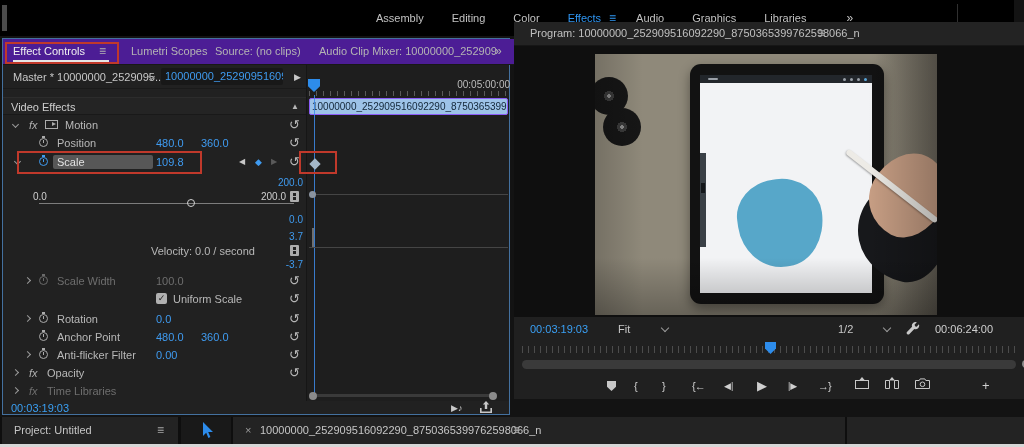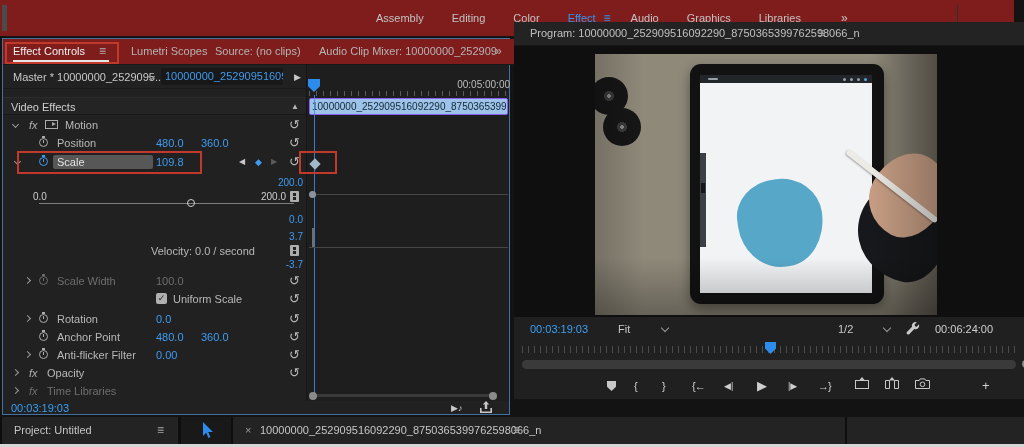--- a/index.html
+++ b/index.html
@@ -1,29 +1,29 @@
 <!DOCTYPE html>
 <html><head>
 <meta charset="utf-8">
 <style>
 *{margin:0;padding:0;box-sizing:border-box}
 html,body{background:#000}
 .screen{position:relative;width:1024px;height:447px;background:#131313;font-family:"Liberation Sans",sans-serif;overflow:hidden;color:#c2c2c2}
 
-.topbar{position:absolute;left:0;top:0;width:1014px;height:36px;background:#7f1d1d}
+.topbar{position:absolute;left:0;top:0;width:1014px;height:36px;background:#000000}
 .topbar .edge{position:absolute;left:2px;top:5px;width:5px;height:26px;background:#4b4b4b}
 .wstabs{position:absolute;left:362px;top:0;height:36px;display:flex;align-items:center;font-size:11px;color:#c2c2c2}
 .wstab{padding:0 14px;white-space:nowrap}
 .wstab.active{color:#2f96f3}
 .wsmenu{color:#2f96f3;font-size:12px;margin:0 6px 0 -6px}
 .wsoverflow{margin-left:26px;font-size:12px;color:#c2c2c2}
 .topdiv{position:absolute;left:957px;top:4px;width:1px;height:28px;background:#303030}
 
 .ecpanel{position:absolute;left:2px;top:38px;width:508px;height:377px;background:#212121;border:1px solid #44719f}
-.ectabs{position:absolute;left:0;top:0;width:592px;height:26px;background:#7f1d1d;border-bottom:1px solid #181818;font-size:11px}
+.ectabs{position:absolute;left:0;top:0;width:592px;height:26px;background:#4c1d95;border-bottom:1px solid #181818;font-size:11px}
 .ectab{position:absolute;top:0;line-height:25px;color:#b4b4b4;white-space:nowrap}
 .ectab.active{color:#f0f0f0}
 .ecunderline{position:absolute;left:10px;top:21px;width:96px;height:2px;background:#e6e6e6}
 .masterrow{position:absolute;left:0;top:26px;width:303px;height:24px;border-bottom:1px solid #1a1a1a;font-size:11px}
 .clipselect{position:absolute;left:158px;top:3px;width:122px;height:17px;background:#181818;border-radius:2px;overflow:hidden}
 .clipselect span{display:block;line-height:17px;padding-left:4px;color:#3f9bf0;white-space:nowrap}
 .r{position:absolute;left:0;width:303px;height:18px;font-size:11px;color:#b8b8b8}
 .t{position:absolute;top:0;line-height:18px;white-space:nowrap}
 .val{color:#3f9bf0}
 .dimtxt{color:#6e6e6e}
@@ -98,21 +98,21 @@
 <body>
 
 <div class="screen">
 
   <div class="topbar">
     <div class="edge"></div>
     <div class="wstabs">
       <span class="wstab">Assembly</span>
       <span class="wstab">Editing</span>
       <span class="wstab">Color</span>
-      <span class="wstab active">Effect</span>
+      <span class="wstab active">Effects</span>
       <span class="wsmenu">≡</span>
       <span class="wstab">Audio</span>
       <span class="wstab">Graphics</span>
       <span class="wstab">Libraries</span>
       <span class="wsoverflow">»</span>
     </div>
     <div class="topdiv"></div>
   </div>
 
   <div class="ecpanel">

